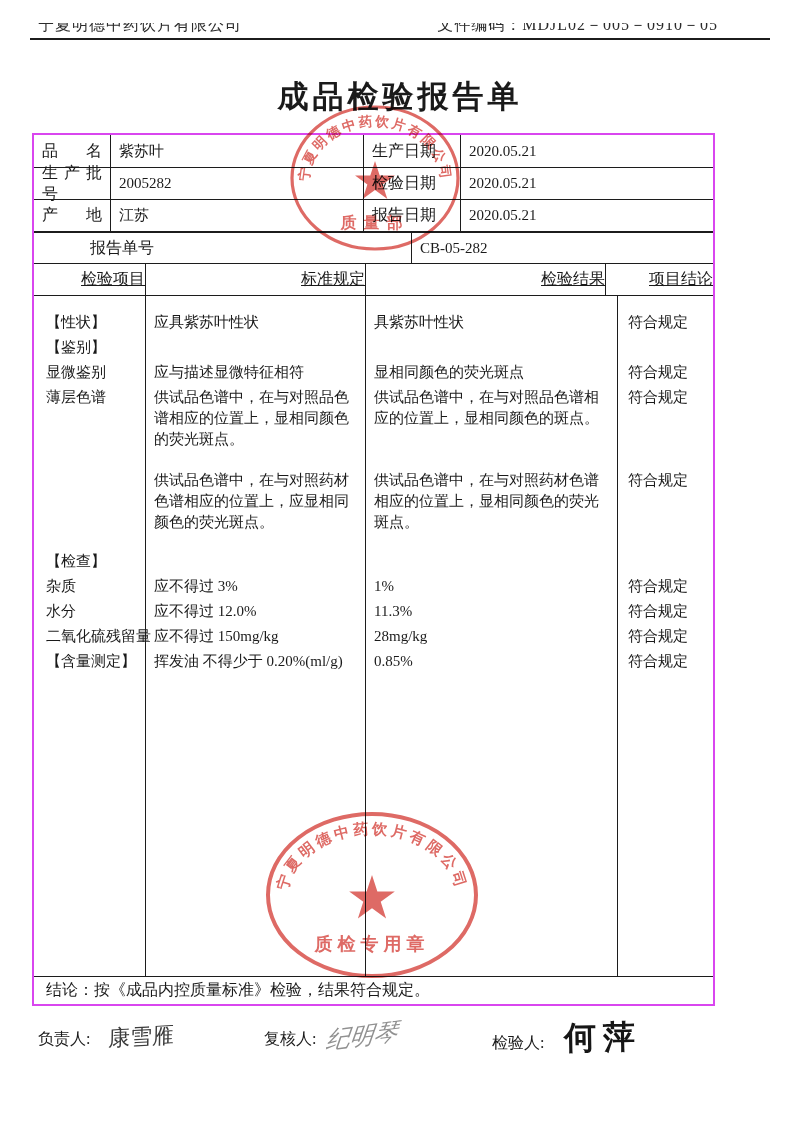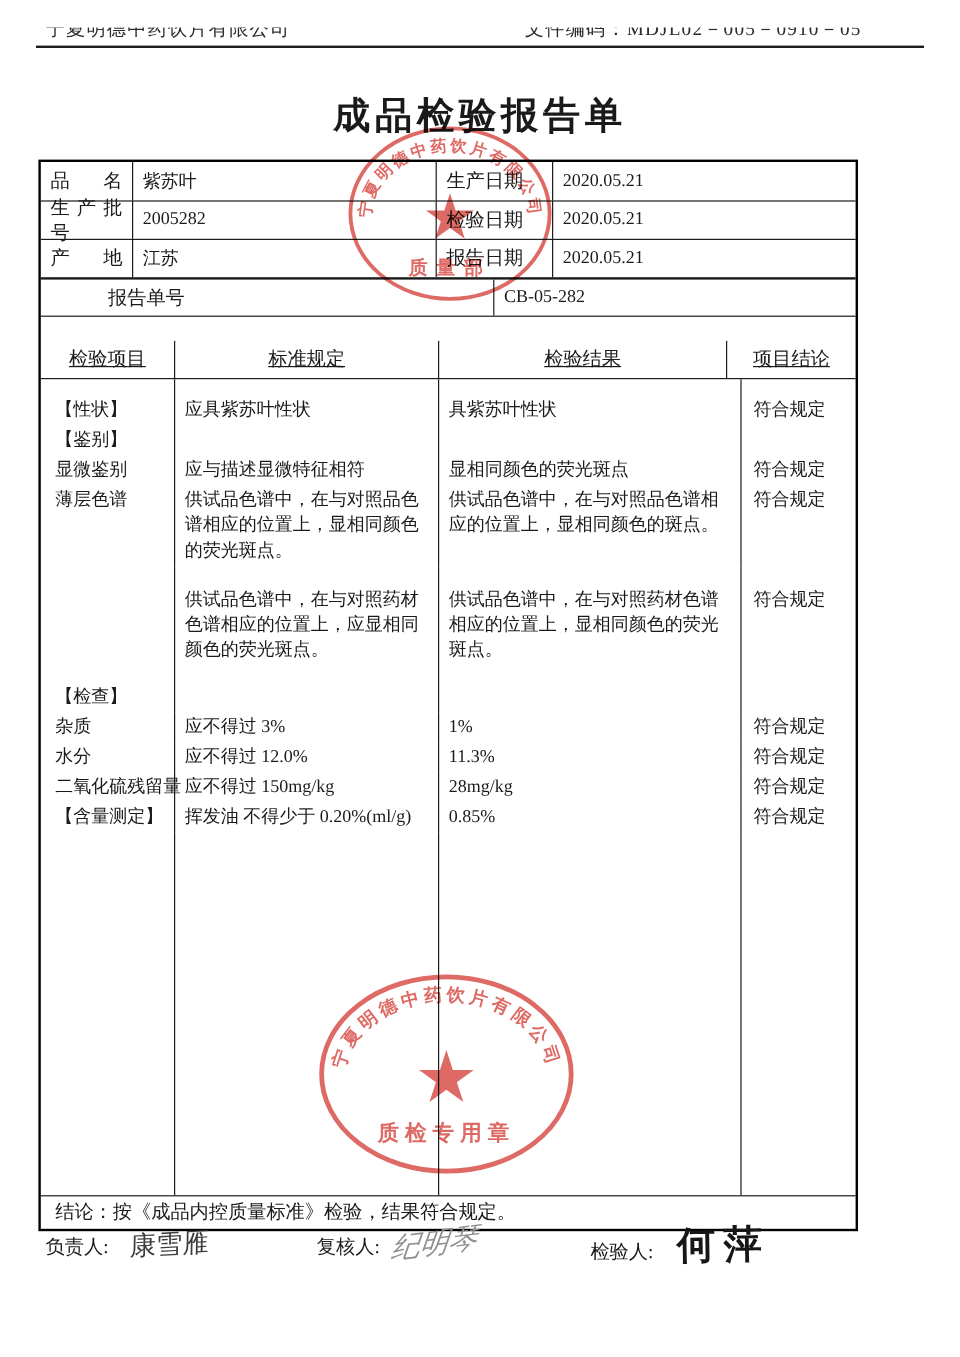--- a/index.html
+++ b/index.html
@@ -11,39 +11,39 @@
   .clip{position:absolute;bottom:2px;height:13px;overflow:hidden;}
   .clip span{display:block;font-size:16px;line-height:16px;margin-top:-6px;color:#2b2b2b;letter-spacing:1px;white-space:nowrap;}
   .clip.left{left:8px;}
   .clip.right{right:52px;}
 
   
   .title{position:absolute;left:0;top:76px;width:100%;text-align:center;
          font-size:31px;font-weight:bold;letter-spacing:4px;}
 
   
-  .frame{position:absolute;left:32px;top:133px;width:683px;border:2px solid #000000;box-sizing:border-box;background:transparent;}
+  .frame{position:absolute;left:32px;top:133px;width:683px;border:2px solid #d946ef;box-sizing:border-box;background:transparent;}
   .row{display:flex;box-sizing:border-box;}
   .cell{box-sizing:border-box;padding:0 0 0 8px;font-size:15px;display:flex;align-items:center;}
   .bl{border-left:1px solid #1c1c1c;}
   .bt{border-top:1px solid #1c1c1c;}
   .bt2{border-top:2px solid #1c1c1c;}
 
   
   .info-row{height:32px;}
   .c-l1{width:76px;}  .c-v1{width:253px;} .c-l2{width:97px;} .c-v2{flex:1;}
   .info-label{width:60px;text-align:justify;text-align-last:justify;font-size:16px;}
   .date-label{font-size:16px;}
 
   
   .c-r1{width:329px;margin-left:48px;} .c-r2{flex:1;}
 
   
   .c1{width:111px;} .c2{width:220px;} .c3{width:240px;} .c4{flex:1;}
-  .thead .cell{height:31px;justify-content:center;padding:0;margin-top:20px;}
+  .thead .cell{height:31px;justify-content:flex-end;padding:0;}
   .thead .cell span{text-decoration:underline;font-size:16px;}
   .tbody{display:flex;flex-direction:column;height:680px;}
   .trow{display:flex;}
   .trow .cell{align-items:flex-start;line-height:21px;padding-top:2px;padding-bottom:2px;}
   .trow .cell.c1{white-space:nowrap;padding-left:12px;}
   .trow .cell.c2,.trow .cell.c3{padding-right:5px;}
   .trow:nth-child(1) .cell{padding-top:16px;}
   .trow:nth-child(5) .cell{padding-top:18px;}
   .trow:nth-child(6) .cell{padding-top:16px;}
   .trow.filler{flex:1;}

